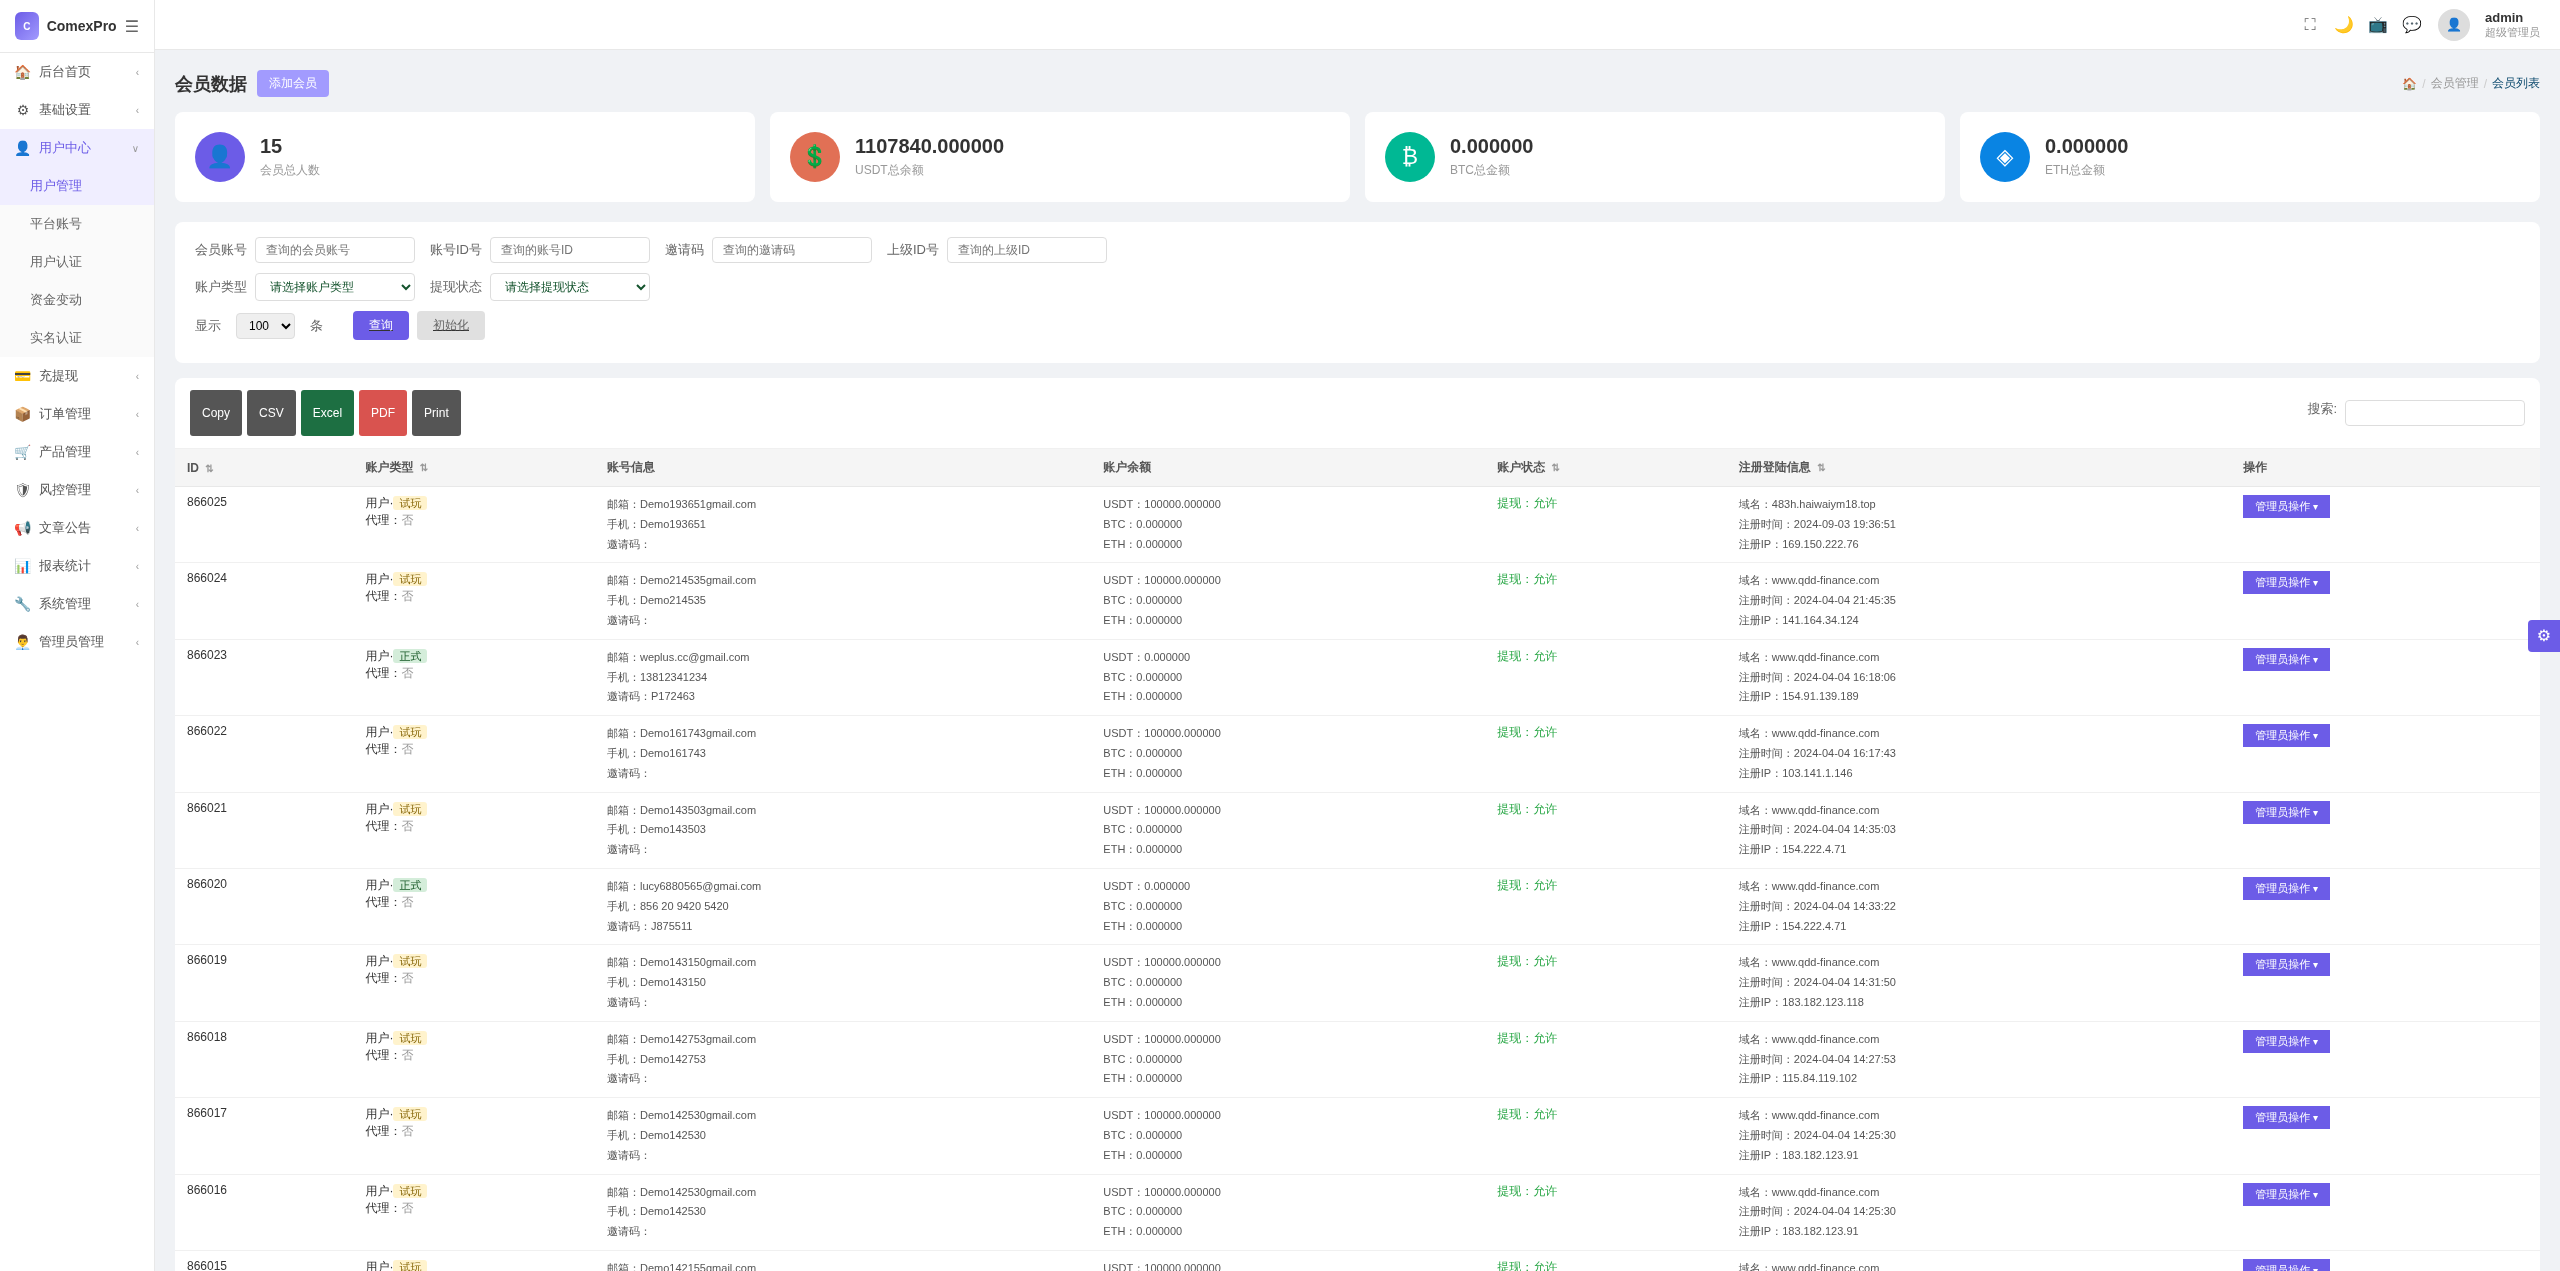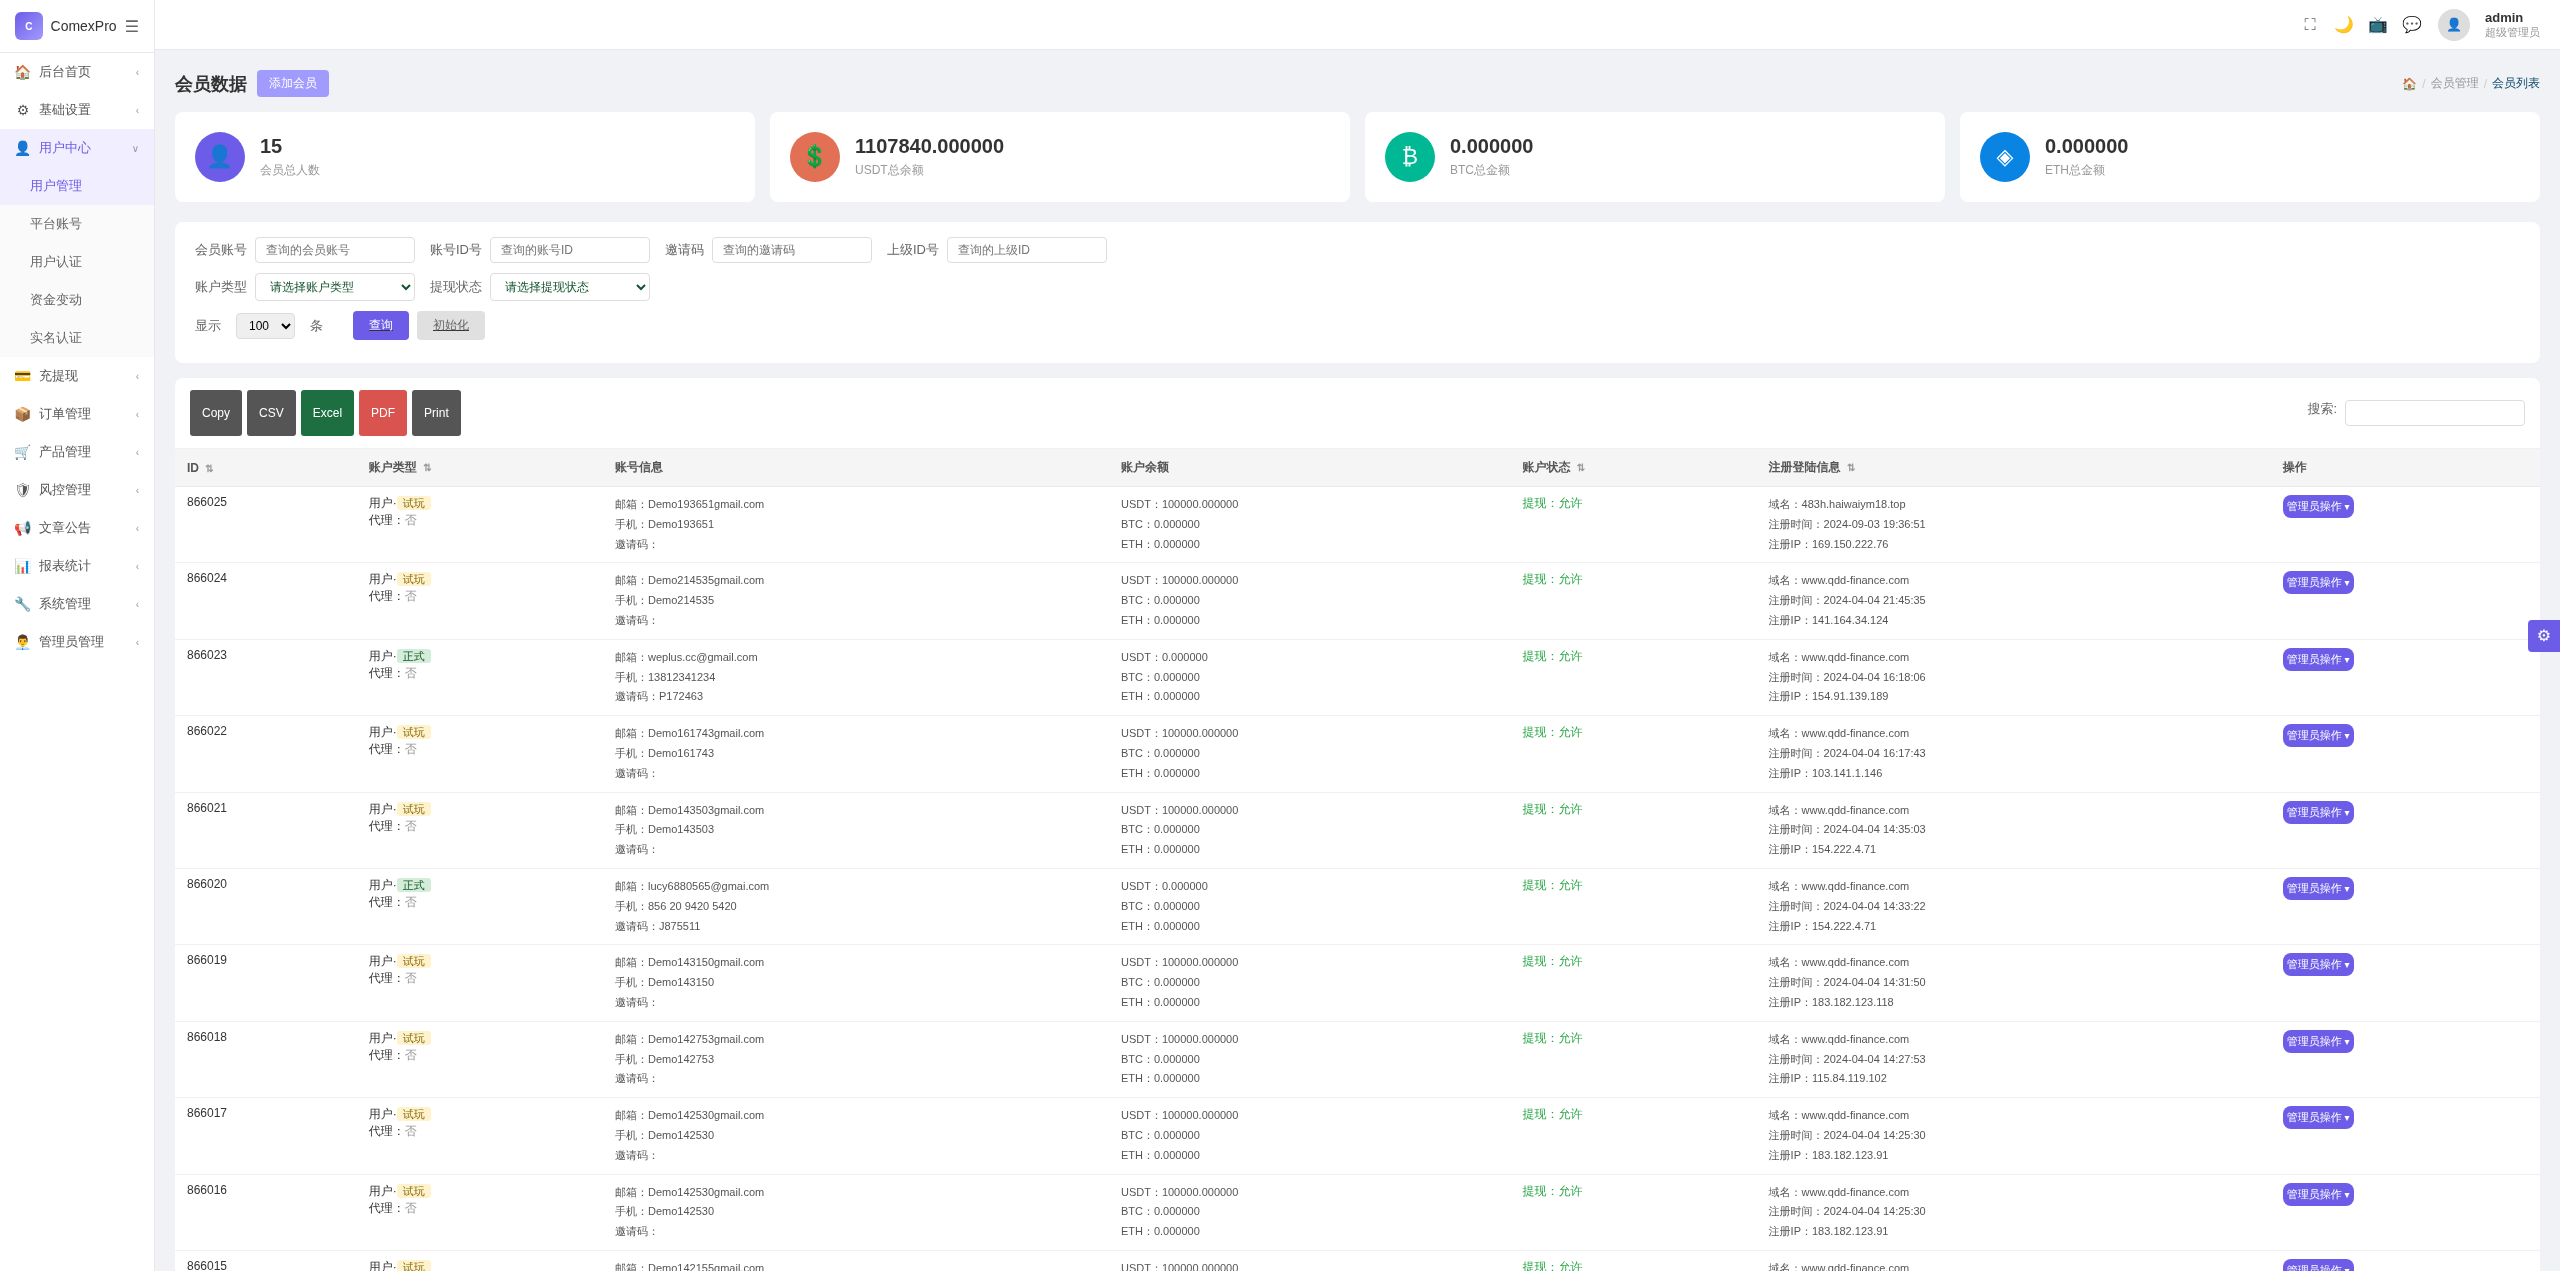--- a/index.html
+++ b/index.html
@@ -2,21 +2,21 @@
 <html><head>
   <meta charset="utf-8">
   <style>
     * { box-sizing: border-box; margin: 0; padding: 0; }
     body { font-family: 'Microsoft YaHei', Arial, sans-serif; font-size: 13px; background: #f0f2f5; color: #333; display: flex; height: 100vh; overflow: hidden; }
 
     
     .sidebar { width: 155px; background: #fff; height: 100vh; display: flex; flex-direction: column; border-right: 1px solid #e8e8e8; overflow-y: auto; flex-shrink: 0; }
     .sidebar-logo { display: flex; align-items: center; padding: 12px 15px; border-bottom: 1px solid #e8e8e8; gap: 8px; }
     .logo-img { width: 28px; height: 28px; background: linear-gradient(135deg, #6c5ce7, #a29bfe); border-radius: 6px; display: flex; align-items: center; justify-content: center; color: white; font-size: 10px; font-weight: bold; }
-    .logo-text { font-size: 14px; font-weight: normal; color: #333; }
+    .logo-text { font-size: 14px; font-weight: bold; color: #333; }
     .menu-icon { margin-left: auto; font-size: 16px; color: #666; cursor: pointer; }
 
     .sidebar-menu { flex: 1; }
     .menu-item { display: flex; align-items: center; padding: 10px 15px; cursor: pointer; color: #555; gap: 8px; position: relative; }
     .menu-item.active { color: #6c5ce7; background: #f0eeff; }
     .menu-item .icon { width: 16px; height: 16px; display: flex; align-items: center; justify-content: center; font-size: 14px; }
     .menu-item .label { font-size: 13px; flex: 1; }
     .menu-item .arrow { font-size: 10px; color: #999; }
     .sub-menu { background: #fafafa; }
     .sub-menu .menu-item { padding-left: 30px; font-size: 12px; color: #666; }
@@ -86,21 +86,21 @@
     table { width: 100%; border-collapse: collapse; }
     thead tr { background: #f5f5f5; }
     th { padding: 10px 12px; text-align: left; font-size: 12px; color: #555; font-weight: 600; border-bottom: 1px solid #e8e8e8; white-space: nowrap; }
     td { padding: 8px 12px; border-bottom: 1px solid #f0f0f0; font-size: 12px; color: #333; vertical-align: top; }
     .sort-icon { font-size: 10px; color: #999; margin-left: 3px; }
     .tag { padding: 1px 6px; border-radius: 3px; font-size: 11px; }
     .tag-trial { background: #fff3cd; color: #856404; }
     .tag-formal { background: #d4edda; color: #155724; }
     .tag-no { color: #999; }
     .status-allow { color: #28a745; font-size: 12px; }
-    .action-btn { background: #6c5ce7; color: white; border: none; padding: 4px 4px; border-radius: 8px; font-size: 11px; cursor: pointer; white-space: nowrap; }
+    .action-btn { background: #6c5ce7; color: white; border: none; padding: 4px 12px; border-radius: 0; font-size: 11px; cursor: pointer; white-space: nowrap; }
     .action-btn::after { content: ' ▾'; font-size: 10px; }
     .cell-info { line-height: 1.8; }
     .cell-info span { display: block; font-size: 11px; color: #555; }
 
     .settings-float { position: fixed; right: 0; top: 50%; transform: translateY(-50%); background: #6c5ce7; color: white; width: 32px; height: 32px; display: flex; align-items: center; justify-content: center; border-radius: 4px 0 0 4px; font-size: 16px; cursor: pointer; }
   </style>
 </head>
 <body>
 
 <div class="sidebar">

